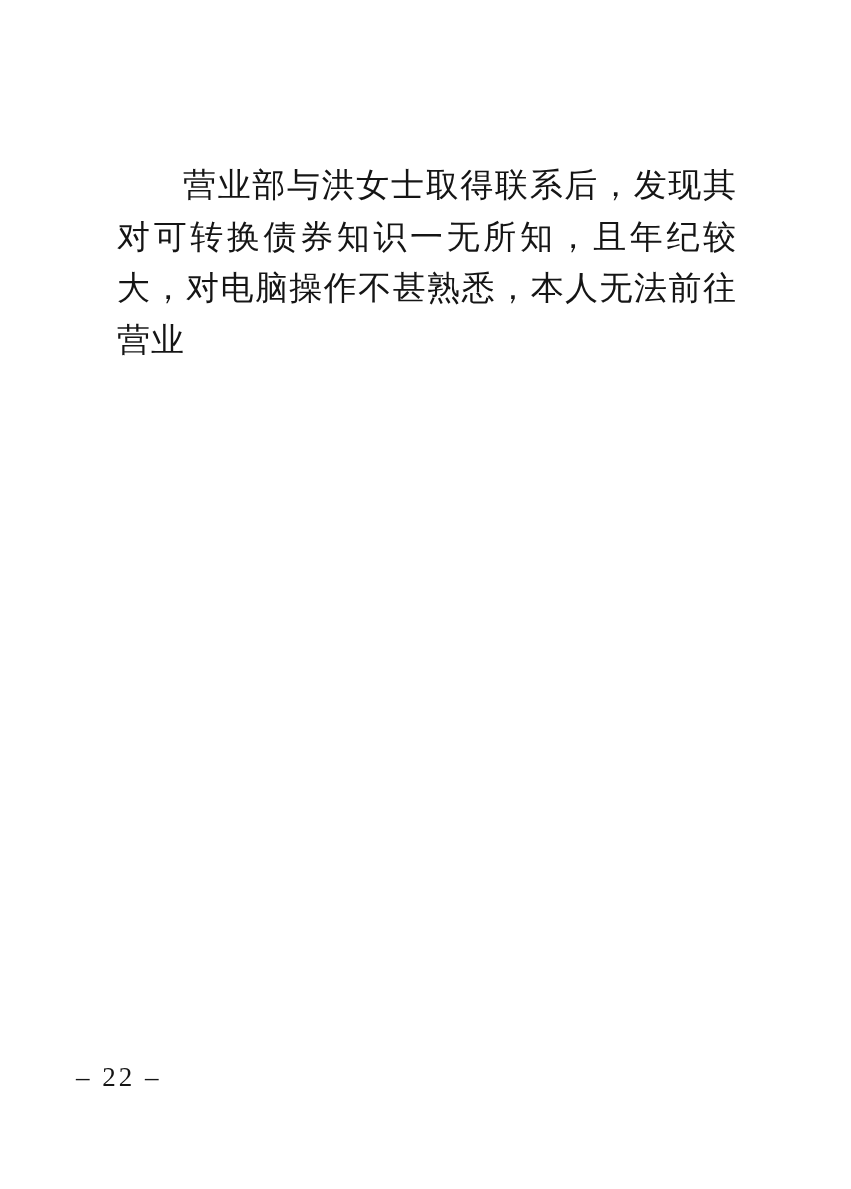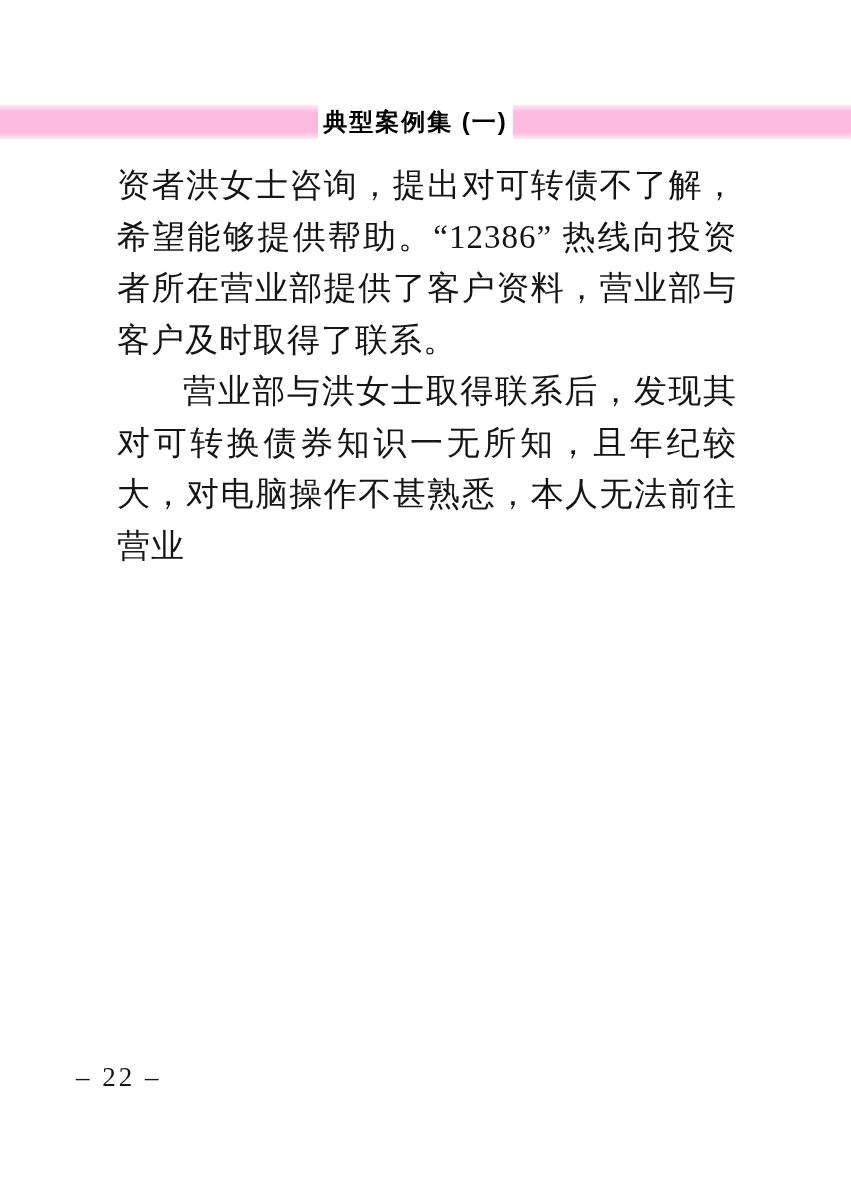--- a/index.html
+++ b/index.html
@@ -77,28 +77,20 @@
     letter-spacing:3px;
     color:var(--ink);
     white-space:nowrap;
   }
 </style>
 </head>
 <body>
 
 <div class="page">
 
-  <div class="header">
-    <div class="bar bar-left"></div>
-    <div class="header-title-wrap">
-      <span class="header-title">典型案例集 (一)</span>
-    </div>
-    <div class="bar bar-right"></div>
-  </div>
 
   <div class="body-text">
-    <p>资者洪女士咨询，提出对可转债不了解，希望能够提供帮助。“12386” 热线向投资者所在营业部提供了客户资料，营业部与客户及时取得了联系。</p>
     <p class="indent">营业部与洪女士取得联系后，发现其对可转换债券知识一无所知，且年纪较大，对电脑操作不甚熟悉，本人无法前往营业</p>
   </div>
 
   <div class="page-number">– 22 –</div>
 
 </div>
 
 </body></html>

